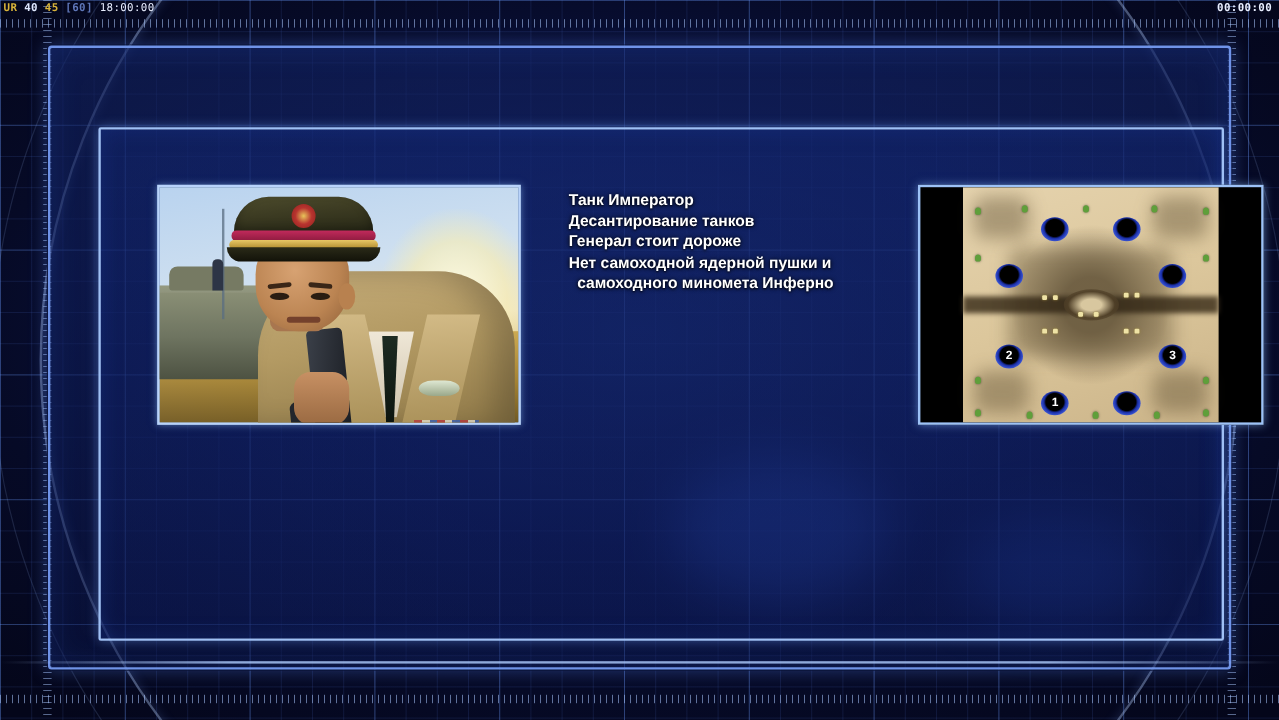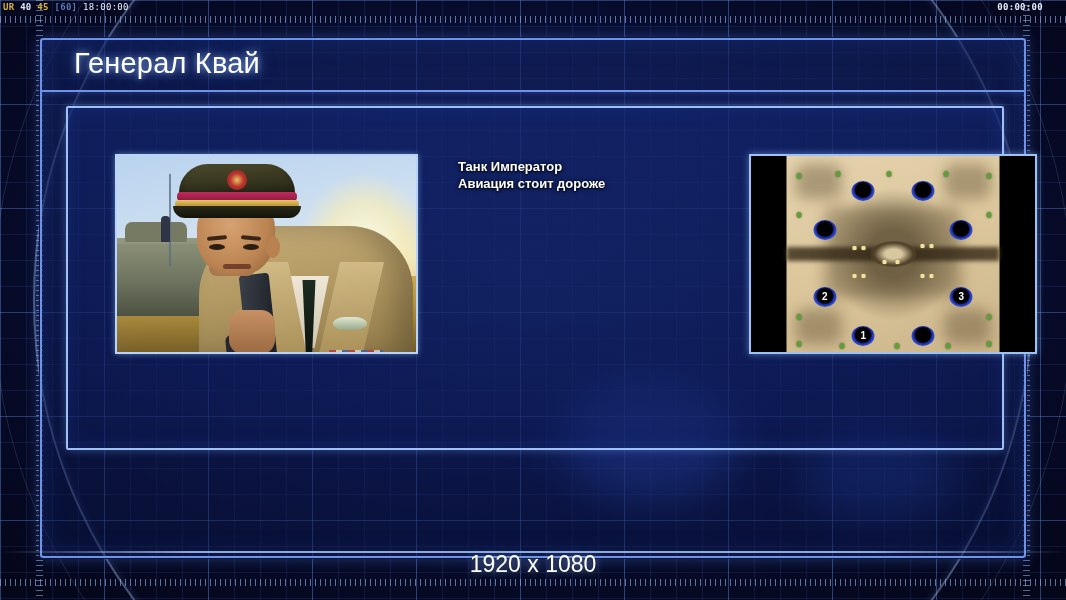--- a/index.html
+++ b/index.html
@@ -67,21 +67,21 @@
   
   .hud{
     position:absolute; top:2px; font-size:9px; letter-spacing:.3px;
     font-family:"DejaVu Sans Mono", monospace; white-space:nowrap;
   }
   .hud-left{ left:3px; }
   .hud-left .k1{ color:#d8b33a; font-weight:bold; }
   .hud-left .k2{ color:#dfe8ff; font-weight:bold; }
   .hud-left .k3{ color:#5e76b8;font-weight:bold; }
   .hud-left .k4{ color:#e8eeff; font-weight:normal; }
-  .hud-right{ right:23px; color:#e8eeff; font-weight:bold; }
+  .hud-right{ right:6px; color:#e8eeff; font-weight:bold; }
 
   
   .frame{
     position:absolute; left:40px; top:38px; width:986px; height:520px;
     border:2px solid #6f93e8;
     border-radius:3px;
     background:linear-gradient(180deg, rgba(18,34,96,.62) 0%, rgba(12,24,78,.45) 100%);
     box-shadow:
       0 0 0 1px rgba(10,18,54,.9),
       0 0 14px 2px rgba(90,140,255,.30),
@@ -94,21 +94,21 @@
   }
   .title{
     position:absolute; left:32px; top:7px;
     font-size:29px; color:#ffffff; font-weight:400;
     text-shadow:0 0 7px rgba(150,190,255,.85), 0 0 16px rgba(90,140,255,.5);
     letter-spacing:.2px;
   }
 
   
   .content{
-    position:absolute; left:24px; top:66px; width:938px; height:344px;
+    position:absolute; left:40px; top:66px; width:938px; height:428px;
     border:2px solid #9fc0f5;
     border-radius:2px;
     background:linear-gradient(180deg, rgba(20,42,122,.40), rgba(14,28,92,.34));
     box-shadow:0 0 10px rgba(120,170,255,.4), inset 0 0 18px rgba(30,70,180,.25);
   }
 
   
   .portrait{
     position:absolute; left:47px; top:46px; width:303px; height:200px;
     border:2px solid #b9d3fb;
@@ -340,23 +340,20 @@
     <span class="k1">UR</span>
     <span class="k2">40</span>
     <span class="k1">45</span>
     <span class="k3">[60]</span>
     <span class="k4">18:00:00</span>
   </div>
   <div class="hud hud-right">00:00:00</div>
 
   <div class="frame">
 
-    <div class="titlebar">
-      <div class="title">Генерал Квай</div>
-    </div>
 
     <div class="content">
 
       <div class="portrait">
         <div class="p-sky"></div>
         <div class="p-sun"></div>
         <div class="p-field"></div>
         <div class="p-tank"></div>
         <div class="p-pole"></div>
         <div class="p-figure"></div>
@@ -385,21 +382,24 @@
           <div class="g-cap-crown"></div>
           <div class="g-cap-badge"></div>
           <div class="g-cap-band"></div>
           <div class="g-cap-gold"></div>
           <div class="g-cap-brim"></div>
         </div>
       </div>
 
       <div class="desc" id="desc">
           <div>Танк Император</div>
-          <div>Авиация стоит дороже</div>
+          <div>Десантирование танков</div>
+          <div>Генерал стоит дороже</div>
+          <div>Нет самоходной ядерной пушки и</div>
+          <div class="ind">самоходного миномета Инферно</div>
         </div>
 
       <div class="minimap">
         <div class="mm-inner" id="mm-inner">
           <div class="mm-patch" style="left:18%;top:26%;width:64%;height:46%;"></div>
           <div class="mm-patch" style="left:4%;top:4%;width:22%;height:18%;"></div>
           <div class="mm-patch" style="left:74%;top:4%;width:22%;height:18%;"></div>
           <div class="mm-patch" style="left:4%;top:78%;width:22%;height:18%;"></div>
           <div class="mm-patch" style="left:74%;top:78%;width:22%;height:18%;"></div>
           <div class="mm-bar"></div>
@@ -436,15 +436,14 @@
             <div class="mm-start" style="left: 82%; top: 72%;">3</div>
             <div class="mm-start" style="left: 36%; top: 92%;">1</div>
             <div class="mm-start" style="left: 64%; top: 92%;"></div>
           </div>
       </div>
 
     </div>
   </div>
 
   <div class="footline"></div>
-  <div class="resolution">1920 x 1080</div>
 
 </div>
 
 </body></html>

